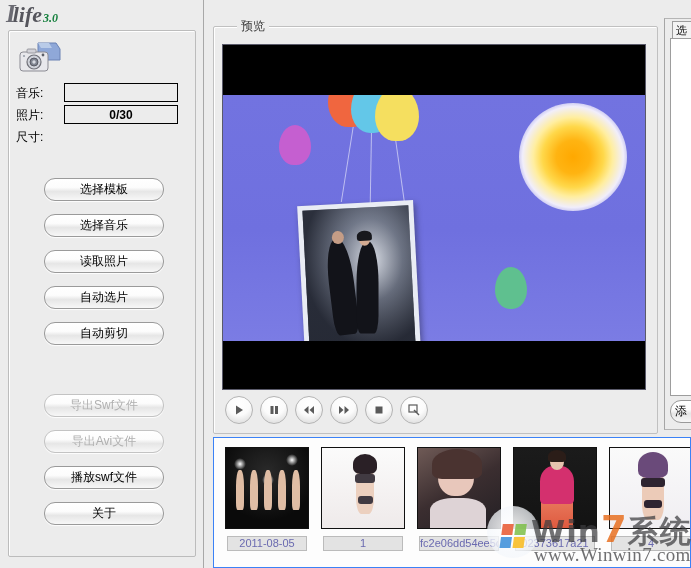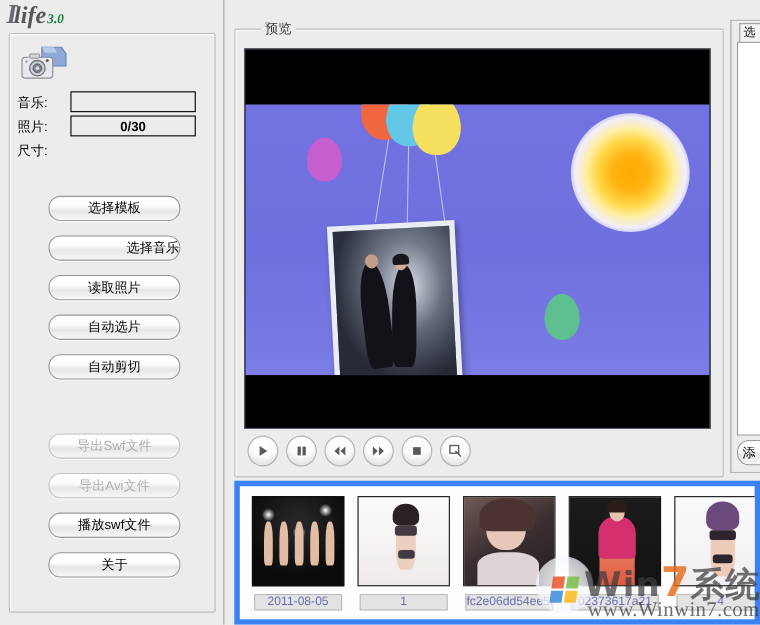--- a/index.html
+++ b/index.html
@@ -159,21 +159,21 @@
     position:absolute;left:670px;top:400px;width:40px;height:23px;
     border:1px solid #9a9a9a;border-radius:11px;
     background:linear-gradient(180deg,#ffffff 0%,#fcfcfc 40%,#e6e6e6 60%,#f7f7f7 100%);
     font-size:12px;line-height:21px;padding-left:4px;box-sizing:border-box;
     overflow:hidden;white-space:nowrap;cursor:pointer;
   }
 
   
   .thumb-strip{
     position:absolute;left:213px;top:437px;width:478px;height:131px;
-    background:#fdfdfd;border:5px solid #3b82f6;box-sizing:border-box;
+    background:#fdfdfd;border:1px solid #3b82f6;box-sizing:border-box;
     overflow:hidden;
   }
   .thumb{position:absolute;top:9px;width:86px;}
   .thumb-img{
     width:84px;height:82px;border:1px solid #111;box-sizing:border-box;
     margin:0 auto;position:relative;overflow:hidden;background:#fff;
   }
   .thumb-cap{
     margin:7px auto 0;width:80px;height:15px;
     background:#e3e3e3;border:1px solid #bbb;box-sizing:border-box;
@@ -258,21 +258,21 @@
     </div>
     <div class="info-row" style="top:105px;left:0;width:203px;">
       <span class="info-label">照片:</span>
       <span class="info-box bold">0/30</span>
     </div>
     <div class="info-row" style="top:127px;left:0;width:203px;">
       <span class="info-label">尺寸:</span>
     </div>
 
     <div class="btn" style="top:178px;">选择模板</div>
-    <div class="btn" style="top:214px;text-align:right;">选择音乐</div>
+    <div class="btn" style="top:214px;">选择音乐</div>
     <div class="btn" style="top:250px;">读取照片</div>
     <div class="btn" style="top:286px;">自动选片</div>
     <div class="btn" style="top:322px;">自动剪切</div>
     <div class="btn disabled" style="top:394px;">导出Swf文件</div>
     <div class="btn disabled" style="top:430px;">导出Avi文件</div>
     <div class="btn" style="top:466px;">播放swf文件</div>
     <div class="btn" style="top:502px;">关于</div>
   </div>
 
   <div class="preview-group"></div>

